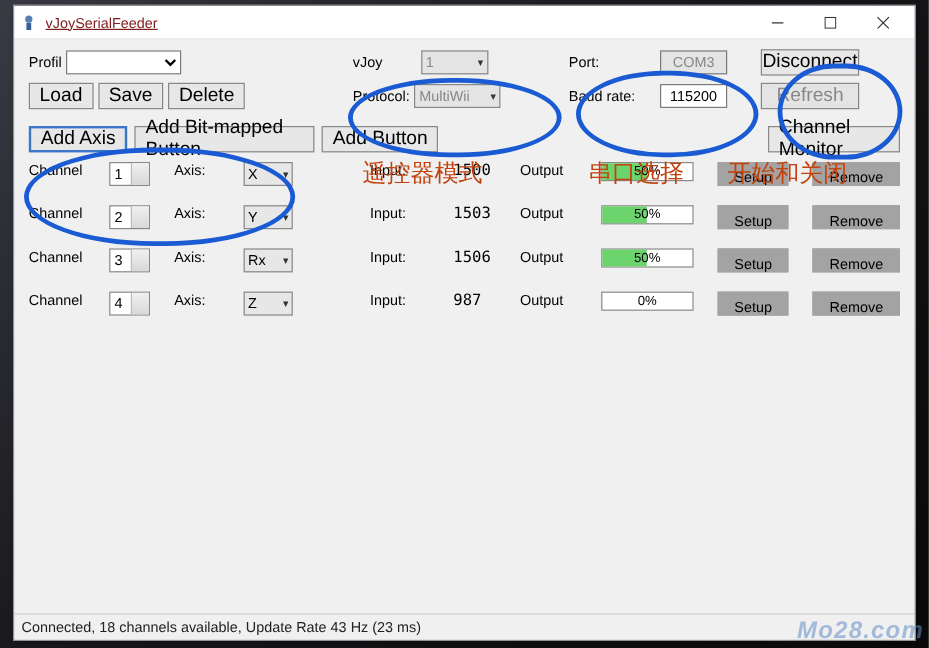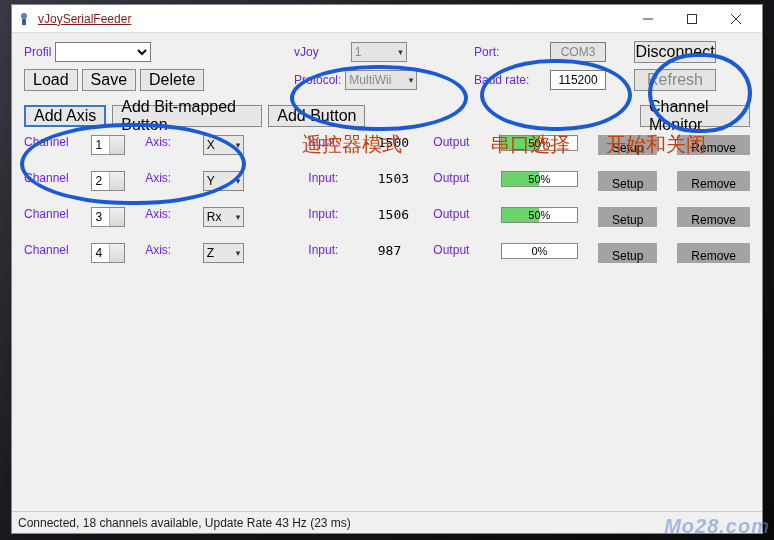--- a/index.html
+++ b/index.html
@@ -6,21 +6,21 @@
     body { width: 774px; height: 540px; background: linear-gradient(135deg, #3a3a45 0%, #1a1a1f 40%, #0a0a0a 100%); position: relative; overflow: hidden; }
     body::before { content: ""; position: absolute; right: 0; top: 50%; width: 200px; height: 300px; background: radial-gradient(ellipse at center, rgba(255,235,160,0.15) 0%, transparent 60%);}
     .window { position: absolute; left: 11px; top: 4px; width: 752px; height: 530px; background: #f0f0f0; border: 1px solid #888; box-shadow: 2px 2px 6px rgba(0,0,0,0.3); display: flex; flex-direction: column; }
     .titlebar { height: 28px; background: #fff; display: flex; align-items: center; padding: 0 4px; border-bottom: 1px solid #ddd; }
     .titlebar .icon { width: 16px; height: 16px; margin-right: 6px; }
     .titlebar .title { flex: 1; color: #7f1d1d; text-decoration: underline; }
     .win-btn { width: 44px; height: 26px; display: inline-flex; align-items: center; justify-content: center; color: #333; }
     .win-btn svg { width: 10px; height: 10px; }
     .content { flex: 1; background: #f0f0f0; padding: 8px 12px; position: relative; }
     .row { display: flex; align-items: center; gap: 6px; margin-bottom: 6px; }
-    .lbl { color: #6d28d9; }
+    .lbl { color: #000000; }
     select, input.combo { height: 20px; border: 1px solid #7a7a7a; background: #fff; font-size: 12px; padding: 0 2px; }
     .btn { height: 22px; border: 1px solid #888; background: #e7e7e7; padding: 0 8px; display: inline-flex; align-items: center; justify-content: center; cursor: pointer; font-size: 16px; }
     .btn.sel { border: 2px solid #3a77c7; }
     .btn.dis { color: #888; background: #e4e4e4;}
     .spacer { flex: 1; }
     .topgrid { display: grid; grid-template-columns: 270px 180px 160px 120px; column-gap: 0px; row-gap: 6px; align-items: center; }
     .topgrid .cell { display:flex; align-items:center; gap:4px;}
     .ch-row { display: flex; align-items: flex-start; gap: 20px; height: 28px; margin-top: 8px; }
     .ch-row .spin { width: 34px; height: 20px; border: 1px solid #888; background: #fff; display:flex; align-items:center; padding: 0 3px; position:relative;}
     .ch-row .spin::after { content:""; position:absolute; right:0; top:0; bottom:0; width:14px; border-left:1px solid #bbb; background: linear-gradient(#f0f0f0,#d8d8d8);}

